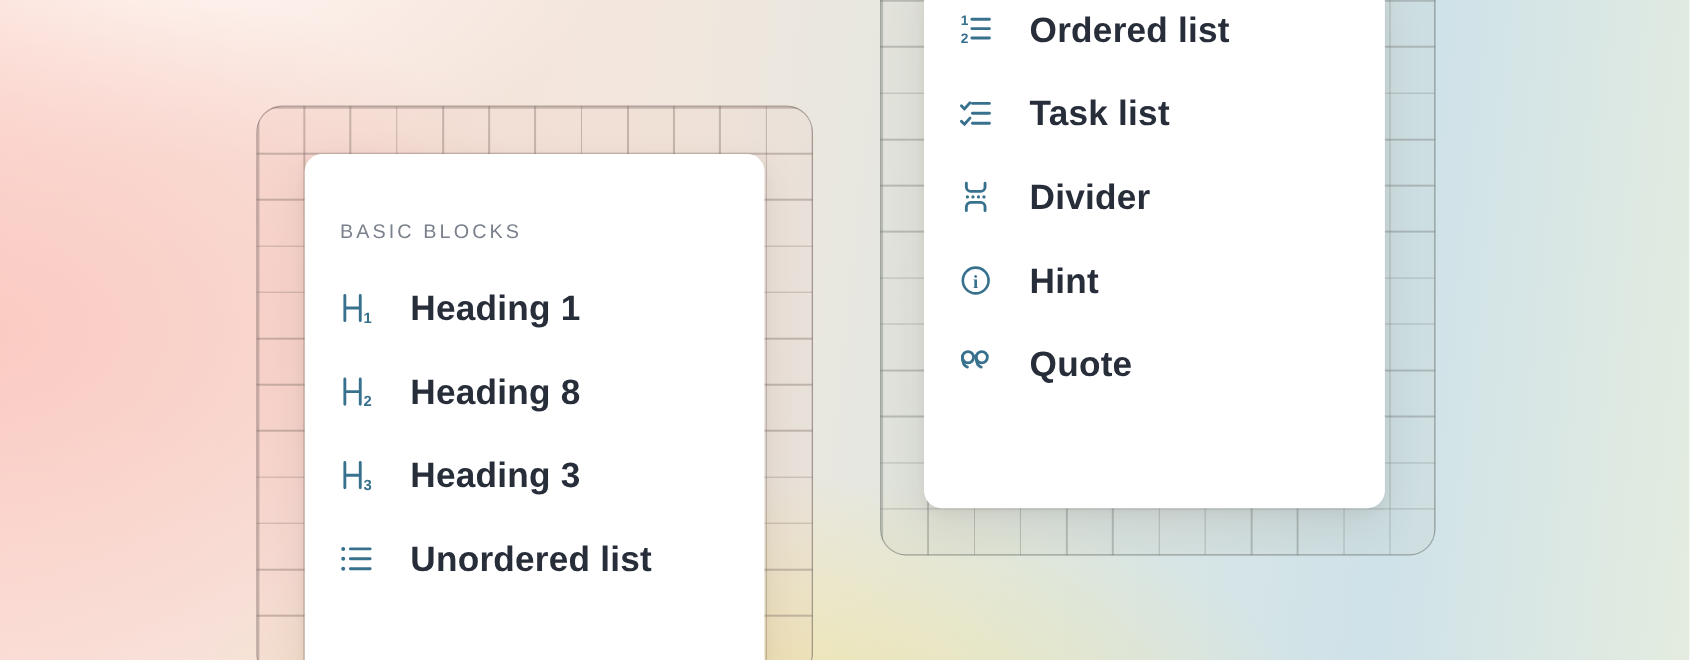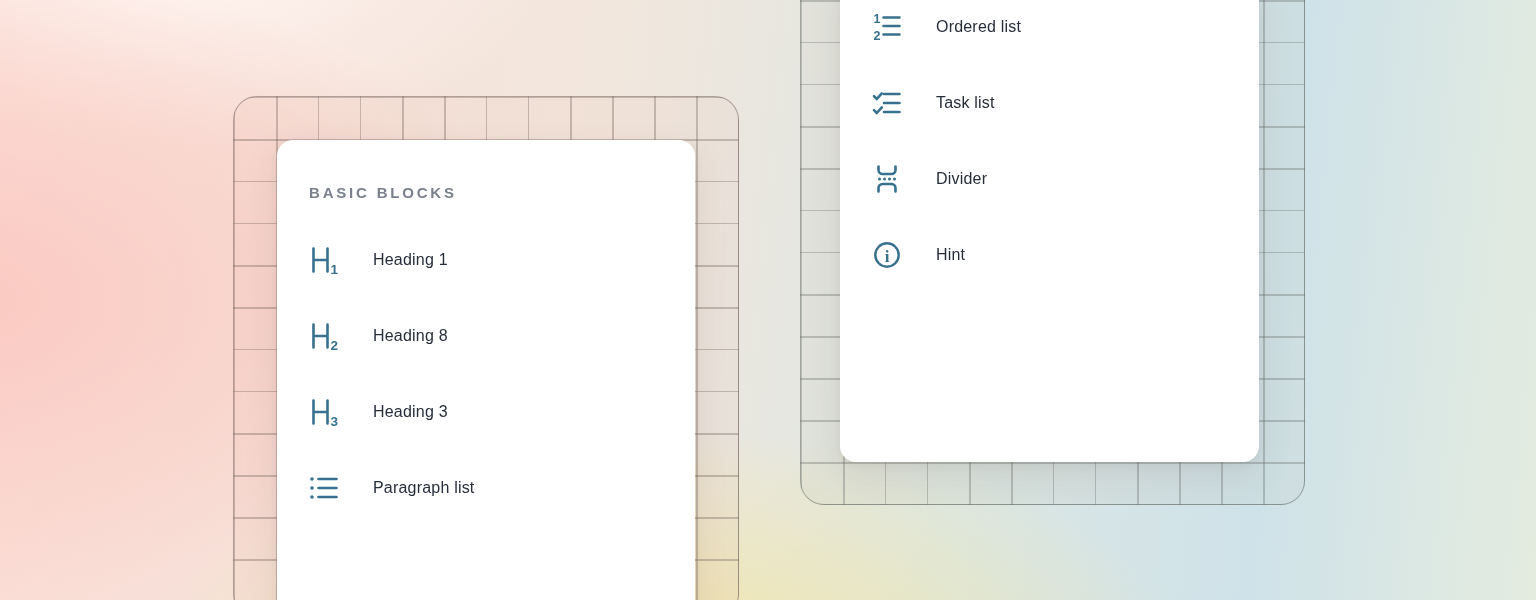--- a/index.html
+++ b/index.html
@@ -32,38 +32,39 @@
   #panel-left{left:233px;top:96px;width:504px;height:520px;}
   #panel-right{left:800px;top:-43px;width:503px;height:546px;}
   .menu-card{
     position:absolute;background:#ffffff;border-radius:16px;
     box-shadow:0 14px 36px rgba(90,60,48,0.10), 0 3px 10px rgba(90,60,48,0.06);
   }
   #card-left{left:277px;top:140px;width:418px;height:478px;}
   #card-right{left:840px;top:-24px;width:419px;height:486px;}
   .section-header{
     padding:44px 0 0 32px;
-    font-size:15px;font-weight:700;letter-spacing:2.8px;
+    font-size:18px;font-weight:400;letter-spacing:2.8px;
     color:#7a818c;
+    margin-top:16px;
   }
   .menu-list{display:block;}
   #card-left .menu-list{margin-top:21px;}
   #card-right .menu-list{margin-top:13px;}
   .menu-item{
     height:76px;display:flex;align-items:center;
     padding-left:32px;cursor:pointer;
   }
   .menu-item .icon{
     width:30px;height:30px;flex:0 0 30px;color:#38718E;
     display:flex;align-items:center;justify-content:center;
   }
   .menu-item .icon svg{display:block;}
   .menu-item .label{
     margin-left:34px;
-    font-size:16px;font-weight:400;letter-spacing:0.2px;
+    font-size:32px;font-weight:700;letter-spacing:0.2px;
     color:#272e3a;
   }
 </style>
 </head>
 <body>
 
 <div class="bg"></div>
 
 <div class="grid-panel" id="panel-left"></div>
 <div class="grid-panel right" id="panel-right"></div>
@@ -100,21 +101,21 @@
       </div>
       <div class="menu-item">
         <span class="icon">
           <svg width="30" height="30" viewBox="0 0 30 30" fill="none" stroke="currentColor" stroke-width="2.6" stroke-linecap="round" stroke-linejoin="round">
             <path d="M9.5 6h18M9.5 15h18M9.5 24h18"></path>
             <circle cx="3" cy="6" r="1.8" fill="currentColor" stroke="none"></circle>
             <circle cx="3" cy="15" r="1.8" fill="currentColor" stroke="none"></circle>
             <circle cx="3" cy="24" r="1.8" fill="currentColor" stroke="none"></circle>
           </svg>
         </span>
-        <span class="label">Paragraph list</span>
+        <span class="label">Unordered list</span>
       </div>
     </div>
 </div>
 
 <div class="menu-card" id="card-right">
   <div class="menu-list">
       <div class="menu-item">
         <span class="icon">
           <svg width="30" height="30" viewBox="0 0 30 30" fill="none" stroke="currentColor" stroke-width="2.6" stroke-linecap="round" stroke-linejoin="round">
             <path d="M11.5 5.5h16M11.5 14h16M11.5 22.5h16"></path>
@@ -149,14 +150,25 @@
       </div>
       <div class="menu-item">
         <span class="icon">
           <svg width="30" height="30" viewBox="0 0 30 30" fill="none" stroke="currentColor" stroke-width="2.6" stroke-linecap="round" stroke-linejoin="round">
             <circle cx="15" cy="15" r="11.7" stroke-width="2.4"></circle>
             <text x="15" y="21.5" text-anchor="middle" font-size="17" stroke="none" fill="currentColor" font-family="Liberation Serif, DejaVu Serif, serif" font-weight="700">i</text>
           </svg>
         </span>
         <span class="label">Hint</span>
       </div>
+      <div class="menu-item">
+        <span class="icon">
+          <svg width="30" height="30" viewBox="0 0 30 30" fill="none" stroke="currentColor" stroke-width="2.6" stroke-linecap="round" stroke-linejoin="round">
+            <circle cx="8" cy="8.8" r="5.1"></circle>
+            <path d="M2.9 8.8c0 4.8.7 7.7 4.6 8.9"></path>
+            <circle cx="20.5" cy="8.8" r="5.1"></circle>
+            <path d="M15.4 8.8c0 4.8.7 7.7 4.6 8.9"></path>
+          </svg>
+        </span>
+        <span class="label">Quote</span>
+      </div>
     </div>
 </div>
 
 </body></html>

